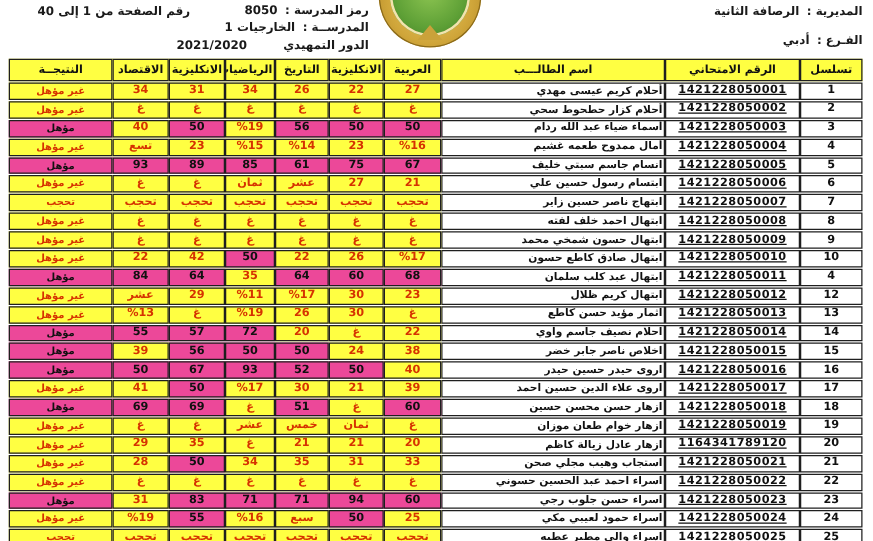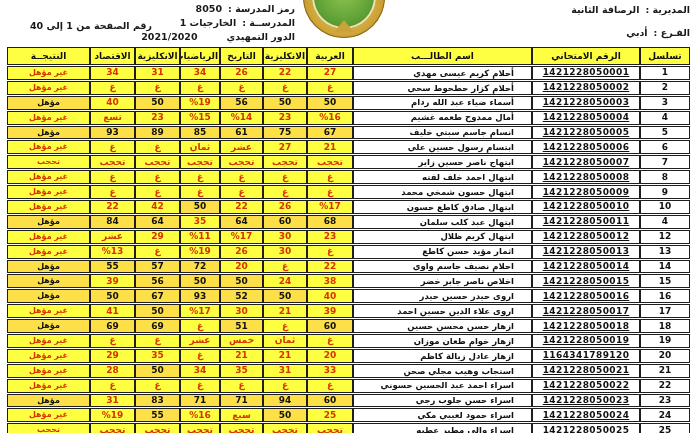--- a/index.html
+++ b/index.html
@@ -10,21 +10,21 @@
   }
   
   .page-header{position:absolute;top:0;right:0;left:0;height:46px;}
   .hdr-line{display:flex;gap:6px;font-size:9.5px;font-weight:bold;color:#1a1a1a;white-space:nowrap;}
   .hdr-right{position:absolute;top:4px;right:8px;text-align:right;}
   .hdr-right .hdr-line{justify-content:flex-start;}
   .hdr-right .l2{margin-top:12px;}
   .hdr-center{position:absolute;top:3px;right:403px;width:130px;text-align:right;}
   .hdr-center .hdr-line{margin-bottom:3px;}
   .hdr-center .year{margin-right:23px;}
-  .hdr-left{position:absolute;top:20px;left:30px;align-items:flex-end;}
+  .hdr-left{position:absolute;top:4px;left:30px;align-items:flex-end;}
   
   .logo{
     position:absolute;top:-44px;right:313px;width:82px;height:82px;border-radius:50%;
     background:radial-gradient(circle at 50% 55%, #e8c766 0%, #d0a63a 55%, #a87d1f 100%);
     box-shadow:0 0 0 1px #8a6a1a inset;
   }
   .logo .inner{
     position:absolute;top:9px;left:9px;width:64px;height:64px;border-radius:50%;
     background:radial-gradient(circle at 50% 45%, #8cc451 0%, #5ea036 60%, #3f7d25 100%);
     box-shadow:0 0 0 2px #f2e3ae inset;
@@ -39,24 +39,24 @@
   table{
     width:683px;table-layout:fixed;direction:rtl;
     border-collapse:separate;border-spacing:0 1px;
   }
   th,td{
     box-sizing:border-box;border:1px solid #1f1f1f;overflow:hidden;white-space:nowrap;
     text-align:center;vertical-align:middle;padding:0 1px;
   }
   th{height:18px;background:#ffff42;color:#111;font-size:9px;font-weight:bold;margin-left:48px;}
   td{height:13.9px;background:#ffffff;color:#111;font-size:9px;font-weight:bold;line-height:1;}
-  td.name{text-align:right;padding-right:17px;font-size:8.5px;}
+  td.name{text-align:right;padding-right:1px;font-size:8.5px;}
   td.exam{letter-spacing:.4px;text-decoration:underline;}
   td.fail{background:#ffff42;color:#d63301;}
-  td.pass{background:#fde047;color:#111;}
+  td.pass{background:#ec4899;color:#111;}
   td.result{font-size:8px;}
 </style>
 </head>
 <body>
 
 <div class="page-header">
 
   <div class="hdr-right">
     <div class="hdr-line">
       <span>المديرية :</span>

